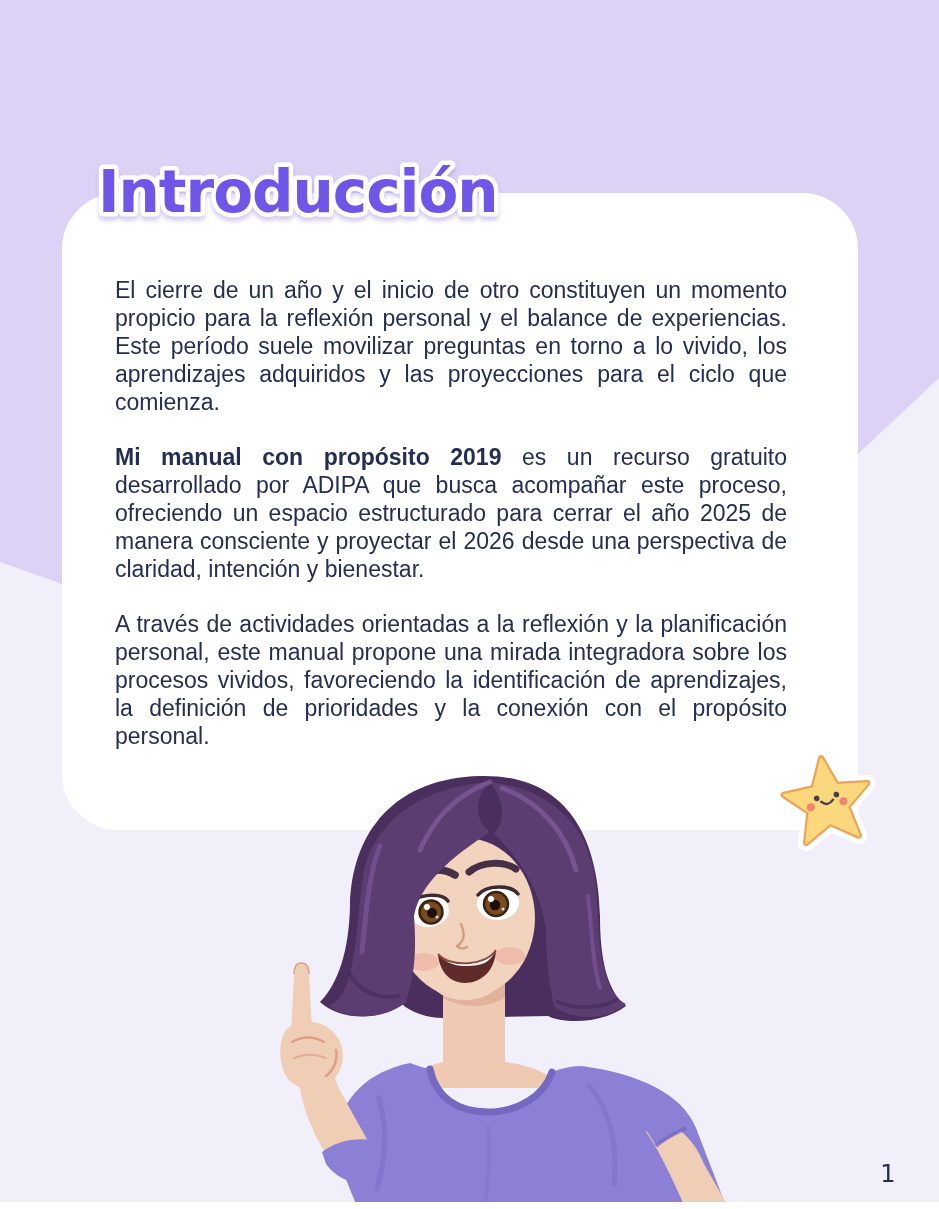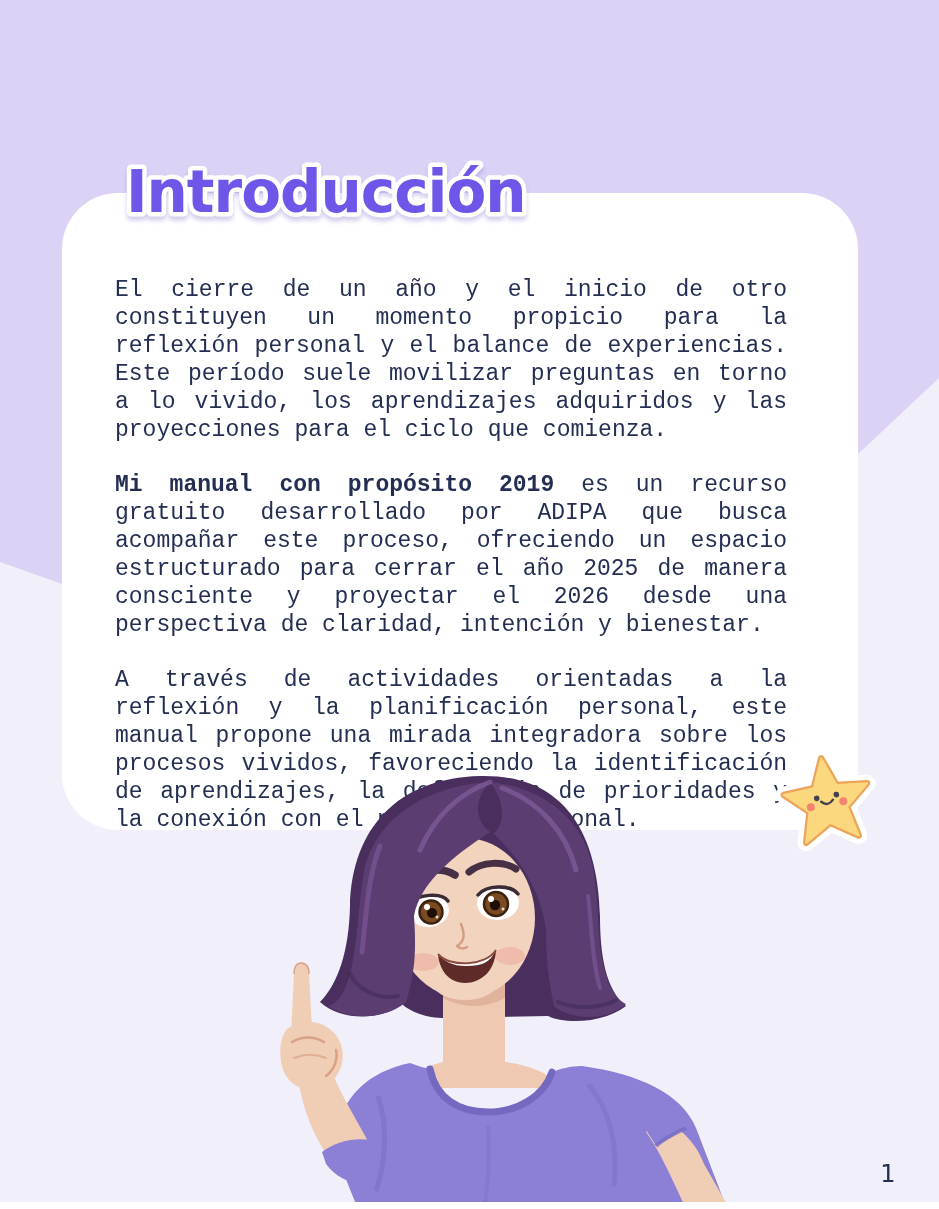--- a/index.html
+++ b/index.html
@@ -10,31 +10,31 @@
   }
   .bg-top{
     position:absolute;left:0;top:0;width:939px;height:600px;
     background:#DCD2F6;
     clip-path:polygon(0 0,939px 0,939px 378px,857px 455px,65px 585px,0 562px);
   }
   .card{
     position:absolute;left:62px;top:193px;width:796px;height:637px;
     background:#FFFFFF;border-radius:56px 56px 12px 56px;
   }
-  .title-wrap{position:absolute;left:116px;top:132px;width:620px;height:112px;}
+  .title-wrap{position:absolute;left:88px;top:132px;width:620px;height:112px;}
   .title-wrap svg text{
     font-family:"DejaVu Sans","Liberation Sans",sans-serif;
     font-weight:bold;letter-spacing:-1px;
   }
   .title-wrap svg{filter:drop-shadow(0 4px 2px rgba(150,130,210,0.40));}
   .card-text{
     position:absolute;left:115px;top:276px;width:688px;
     color:#242E52;font-size:23px;line-height:28px;text-align:justify;
   }
-  .card-text p{margin:0 16px 27px 0;font-family:Liberation Mono, monospace;}
+  .card-text p{margin:0 16px 27px 0;}
   .card-text strong{font-weight:bold;}
   .star{position:absolute;left:775px;top:748px;width:104px;height:104px;}
   .character{position:absolute;left:258px;top:766px;width:470px;height:443px;}
   .page-number{
     position:absolute;left:868px;top:1160px;width:40px;text-align:center;
     color:#242E52;font-size:24px;font-family:"DejaVu Sans",sans-serif;
   }
   .bottom-strip{
     position:absolute;left:0;bottom:0;width:939px;height:7px;background:#FFFFFF;z-index:30;
   }

